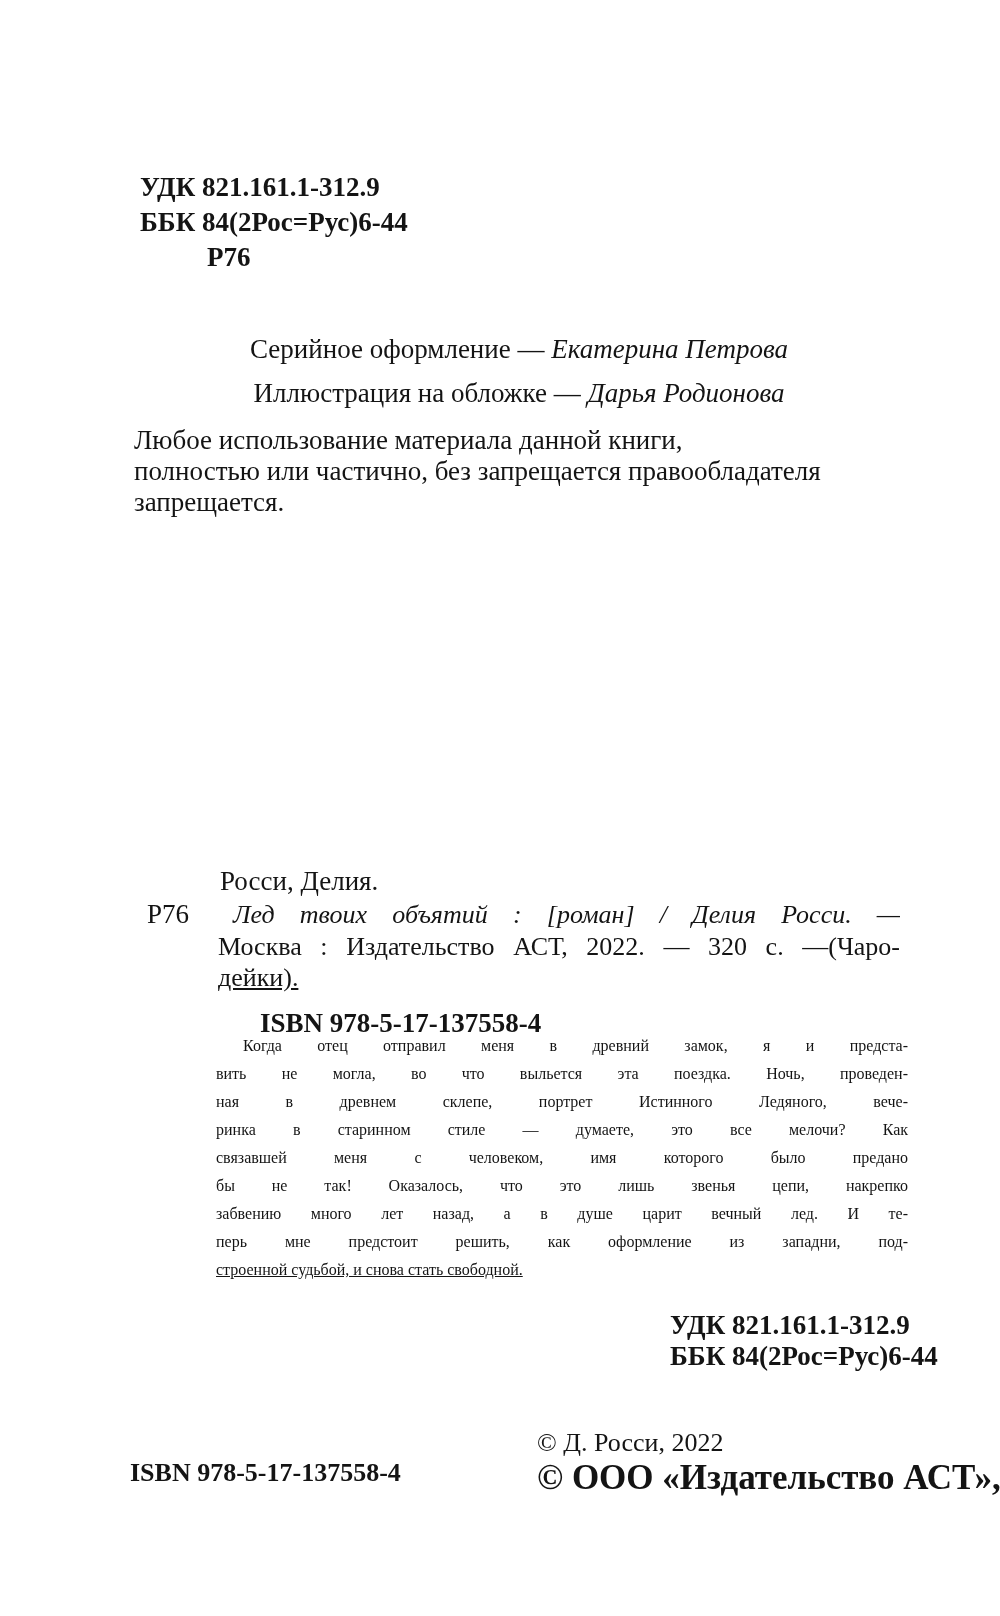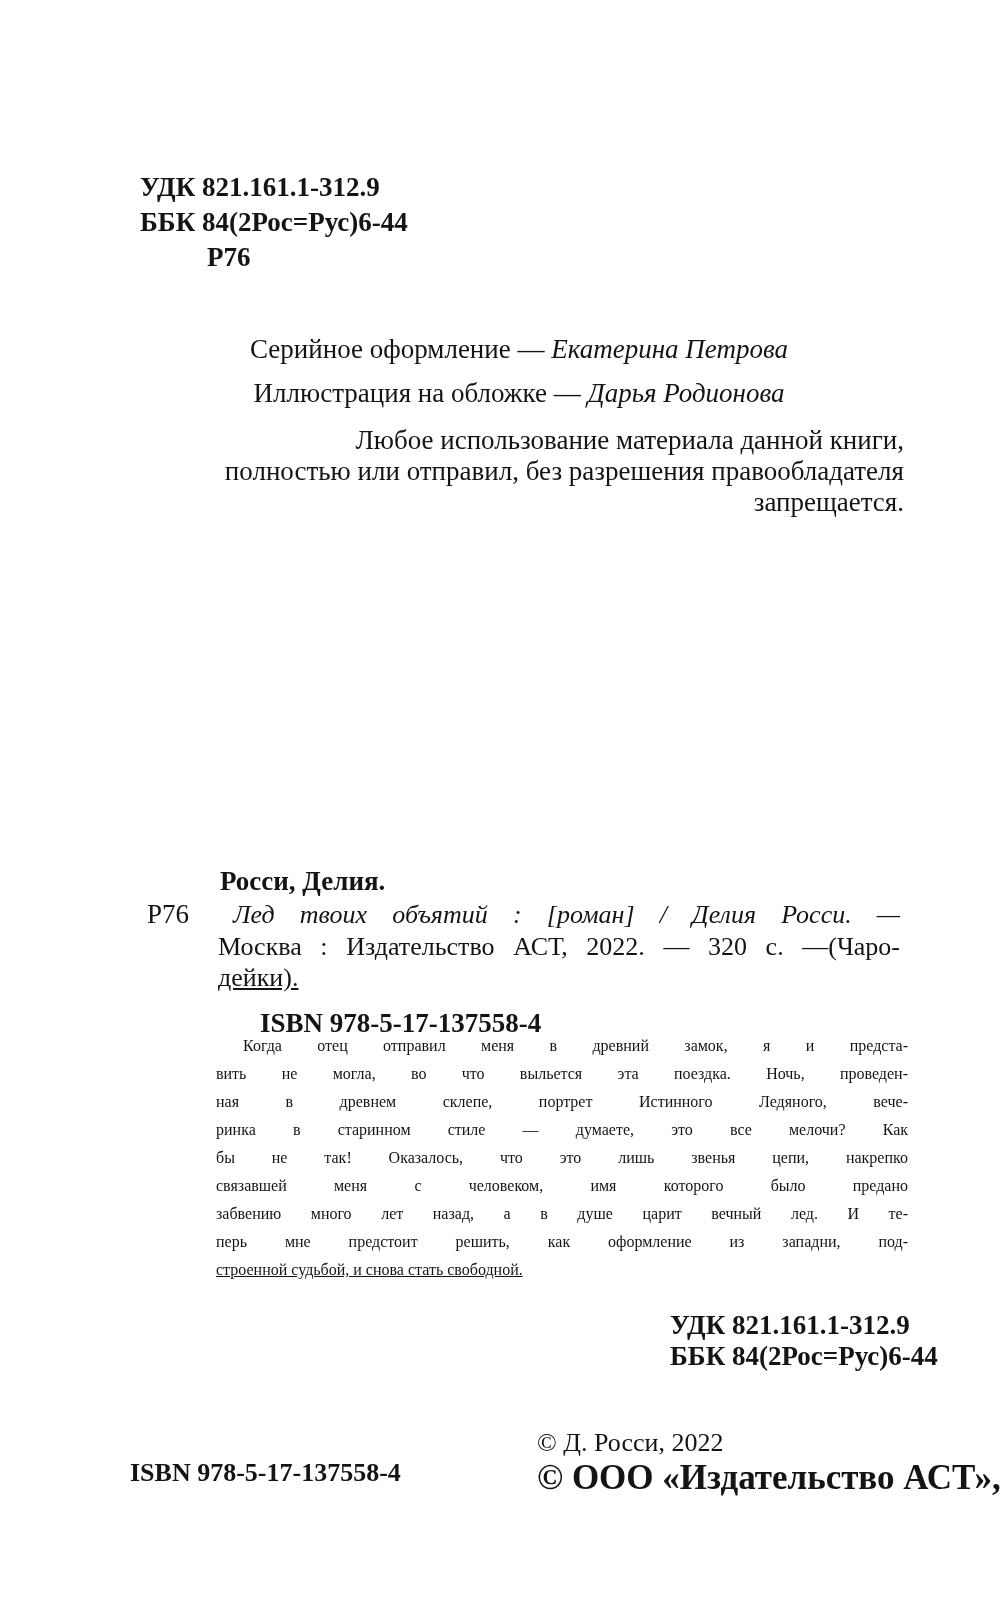--- a/index.html
+++ b/index.html
@@ -30,26 +30,26 @@
   .credits {
     left: 134px; top: 326px; width: 770px;
     text-align: center;
     font-size: 27px;
     line-height: 31px;
     margin-top: 8px;
   }
   .credit-line { margin-bottom: 13px; white-space: nowrap; }
   .credit-line .name { font-style: italic; }
   .rights-block { margin-top: 16px; }
-  .rights-block > div { text-align: right; }
+  .rights-block > div { text-align: left; }
 
   
   .catalog-heading {
     left: 220px; top: 866px;
-    font-size: 27px; font-weight: bold;
+    font-size: 27px; font-weight: normal;
     white-space: nowrap;
   }
   .shelf-code {
     left: 147px; top: 899px;
     font-size: 27px;
     white-space: nowrap;
   }
   .catalog-lines {
     left: 218px; top: 899px; width: 682px;
     font-size: 26px;
@@ -105,41 +105,41 @@
   <div>УДК 821.161.1-312.9</div>
   <div>ББК 84(2Рос=Рус)6-44</div>
   <div class="author-sign">Р76</div>
 </div>
 
 <div class="abs credits">
   <div class="credit-line"><span>Серийное оформление — </span><span class="name">Екатерина Петрова</span></div>
   <div class="credit-line"><span>Иллюстрация на обложке — </span><span class="name">Дарья Родионова</span></div>
   <div class="rights-block">
       <div>Любое использование материала данной книги,</div>
-      <div>полностью или отправил, без разрешения правообладателя</div>
+      <div>полностью или частично, без запрещается правообладателя</div>
       <div>запрещается.</div>
     </div>
 </div>
 
 <div class="abs catalog-heading">Росси, Делия.</div>
 <div class="abs shelf-code">Р76</div>
 <div class="abs catalog-lines jlines">
     <div>Лед твоих объятий : [роман] / Делия Росси. —</div>
     <div>Москва : Издательство АСТ, 2022. — 320 с. —(Чаро-</div>
     <div>дейки).</div>
   </div>
 <div class="abs catalog-isbn">ISBN 978-5-17-137558-4</div>
 
 <div class="abs annotation-lines jlines">
     <div>Когда отец отправил меня в древний замок, я и предста-</div>
     <div>вить не могла, во что выльется эта поездка. Ночь, проведен-</div>
     <div>ная в древнем склепе, портрет Истинного Ледяного, вече-</div>
     <div>ринка в старинном стиле — думаете, это все мелочи? Как</div>
+    <div>связавшей меня с человеком, имя которого было предано</div>
     <div>бы не так! Оказалось, что это лишь звенья цепи, накрепко</div>
-    <div>связавшей меня с человеком, имя которого было предано</div>
     <div>забвению много лет назад, а в душе царит вечный лед. И те-</div>
     <div>перь мне предстоит решить, как оформление из западни, под-</div>
     <div>строенной судьбой, и снова стать свободной.</div>
   </div>
 
 <div class="abs bottom-codes">
   <div>УДК 821.161.1-312.9</div>
   <div>ББК 84(2Рос=Рус)6-44</div>
 </div>
 

